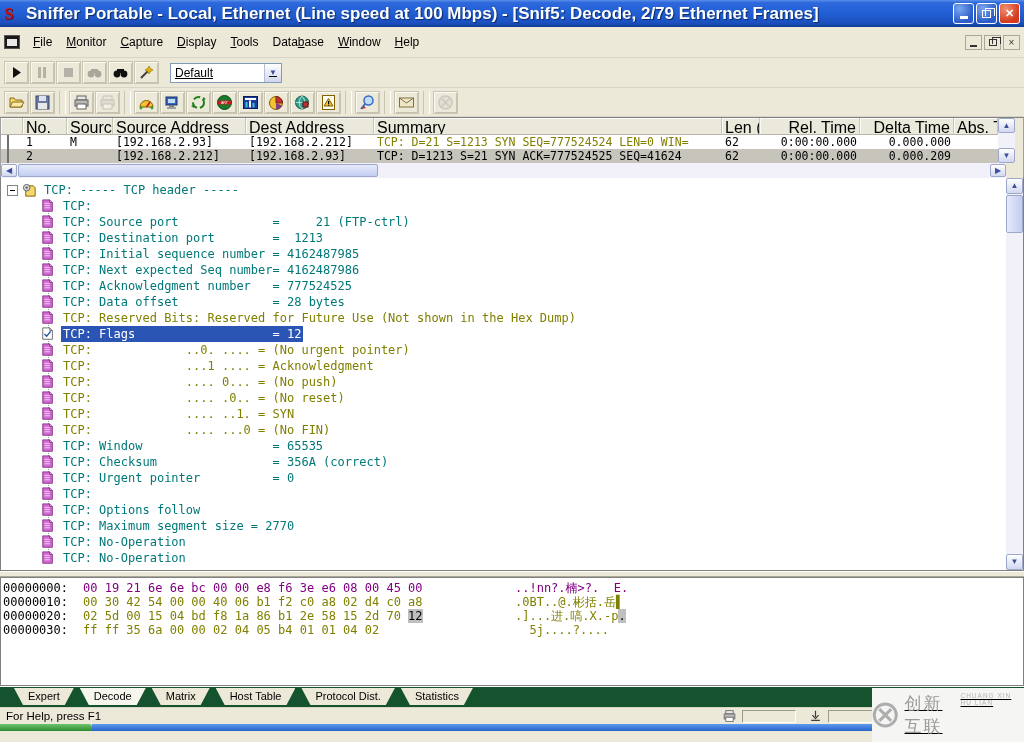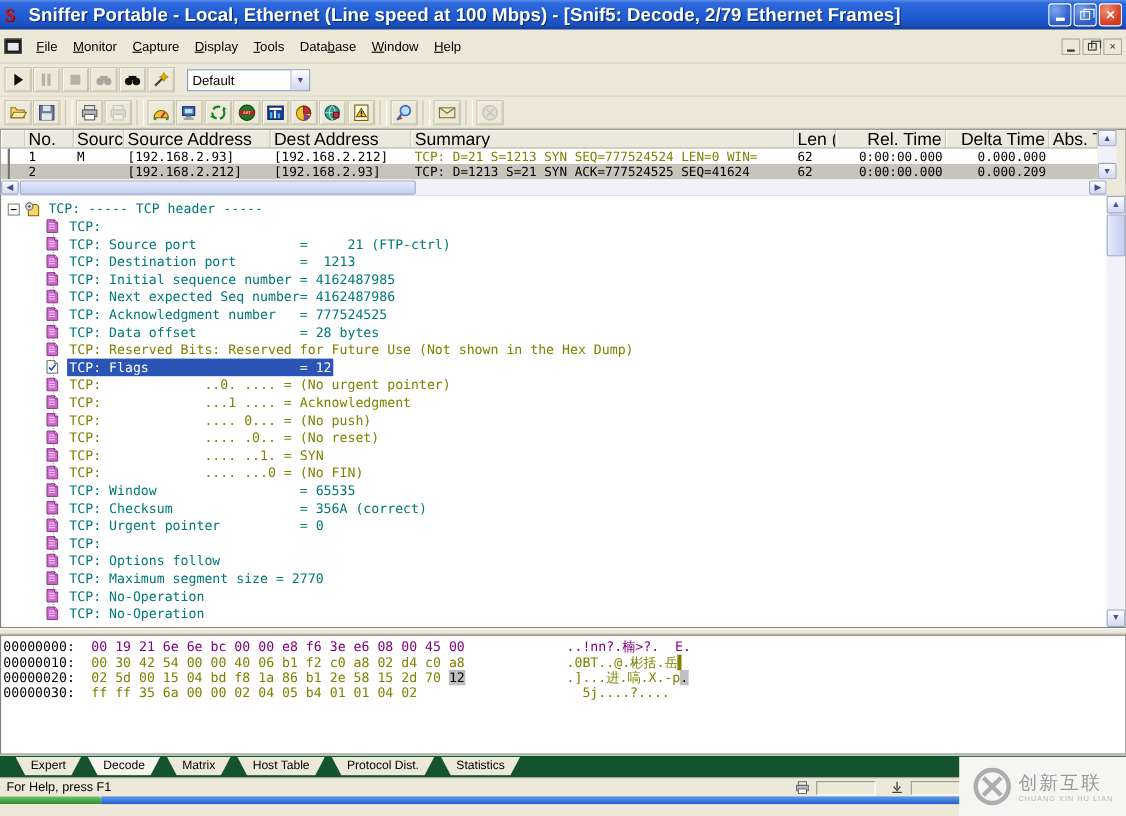--- a/index.html
+++ b/index.html
@@ -29,21 +29,21 @@
   .menu-item u{text-decoration:underline;}
   .menu-spacer{flex:1;}
   .mdi-btns{display:flex;gap:2px;margin-right:2px;}
   .mdi-btn{width:17px;height:15px;border:1px solid #ACA899;background:#ECE9D8;display:flex;align-items:center;justify-content:center;font-size:10px;color:#333;}
   .mdi-min{width:7px;height:2px;background:#333;margin-top:7px;}
   .mdi-rest{width:8px;height:7px;border:1px solid #333;position:relative;}
   .mdi-rest::before{content:"";position:absolute;left:2px;top:-3px;width:7px;height:6px;border:1px solid #333;border-bottom:none;}
 
   
   .toolbar{display:flex;align-items:center;background:#ECE9D8;padding:3px 4px;border-bottom:1px solid #D8D5C8;}
-  .toolbar1{height:30px;}
+  .toolbar1{height:30px;text-decoration:underline;}
   .toolbar2{height:29px;}
   .tbtn{width:25px;height:23px;margin-right:1px;display:flex;align-items:center;justify-content:center;
     background:#ECE9D8;border:1px solid #C8C5B2;box-shadow:inset 1px 1px 0 #FBFAF4, inset -1px -1px 0 #C6C3B0;}
   .tbtn svg{width:17px;height:17px;}
   .tbtn.disabled svg{opacity:.35;filter:grayscale(1);}
   .tsep{width:7px;height:23px;margin:0 3px;border-left:1px solid #C8C5B2;border-right:1px solid #FFF;}
   .combo{margin-left:10px;width:112px;height:20px;border:1px solid #7F9DB9;background:#fff;display:flex;align-items:center;}
   .combo-text{flex:1;padding-left:4px;font-size:12px;}
   .combo-btn{width:17px;height:18px;background:linear-gradient(180deg,#FEFEFE,#D0D6EE);border-left:1px solid #B5BDD6;
     display:flex;align-items:center;justify-content:center;color:#3A4E9C;font-size:8px;}
@@ -120,21 +120,21 @@
   .st-well.wide{width:96px;}
 
   
   .taskbar{height:7px;display:flex;}
   .tb-start{width:92px;background:linear-gradient(180deg,#6CC46C,#2F8A2F);border-radius:0 3px 0 0;}
   .tb-rest{flex:1;background:linear-gradient(180deg,#5F9AEF,#2663C8);}
 
   
   .watermark{position:absolute;right:0;bottom:0;width:152px;height:54px;background:#F5F5F3;
     display:flex;align-items:center;justify-content:center;gap:6px;z-index:50;}
-  .wm-text{display:flex;flex-direction:column;}
+  .wm-text{display:flex;flex-direction:row;text-decoration:underline;}
   .wm-cn{font-size:17px;color:#9a9a9a;letter-spacing:2px;}
   .wm-en{font-size:6.5px;color:#b5b5b5;letter-spacing:1px;}
 </style>
 </head>
 <body>
 
 <div class="titlebar">
   <span class="app-logo">S</span>
   <span class="title-text">Sniffer Portable - Local, Ethernet (Line speed at 100 Mbps) - [Snif5: Decode, 2/79 Ethernet Frames]</span>
   <span class="cap-btns">

